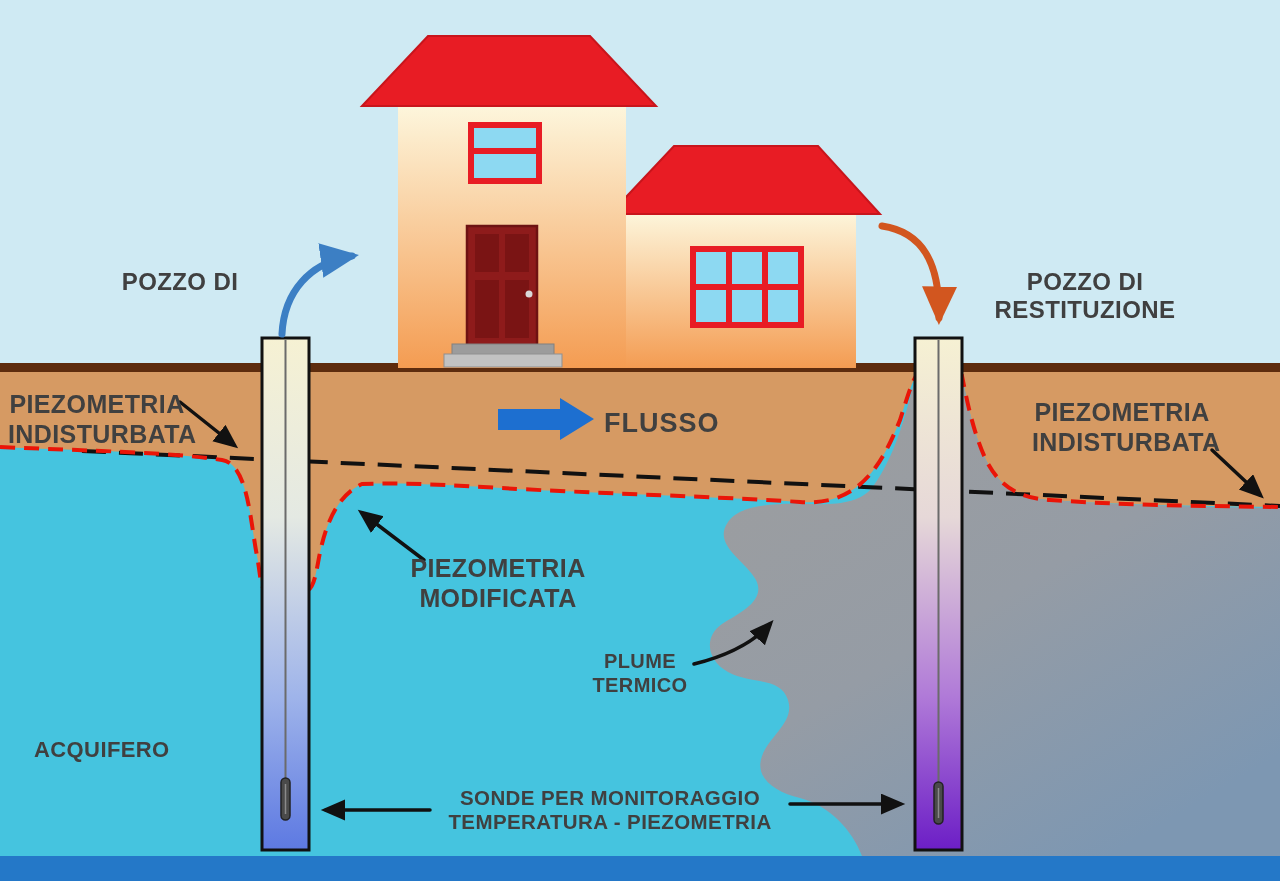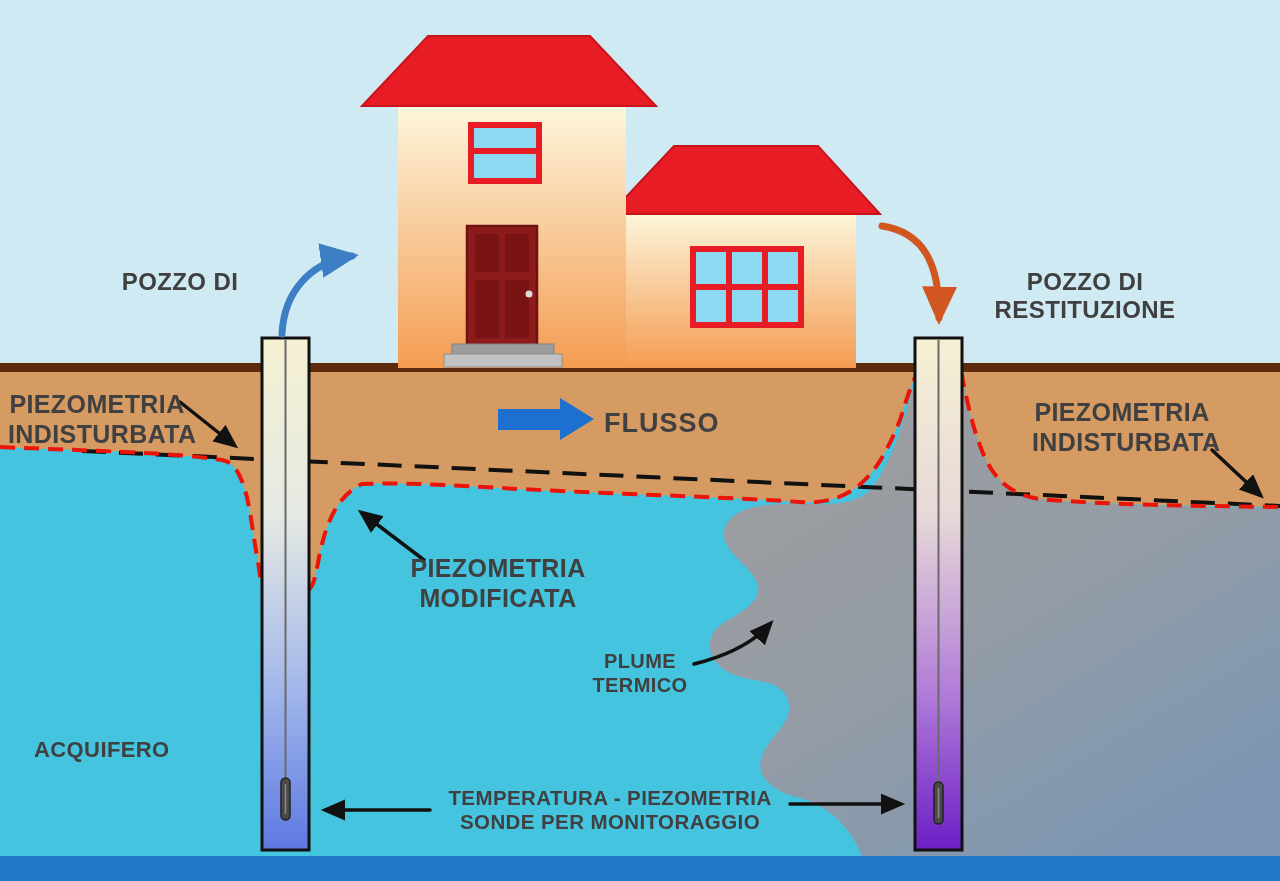--- a/index.html
+++ b/index.html
@@ -218,17 +218,17 @@
   <div class="label" style="left:585px;top:650px;width:110px;font-size:20px;">
     <span>PLUME</span>
     <span>TERMICO</span>
   </div>
 
   <div class="label" style="left:34px;top:702px;font-size:22px;text-align:left;margin-top:35px;">ACQUIFERO</div>
 
   <div class="label lbl-flusso" style="left:604px;top:408px;text-align:left;">FLUSSO</div>
 
   <div class="label" style="left:424px;top:786px;width:372px;font-size:20.5px;">
+    <span>SONDE PER MONITORAGGIO</span>
     <span>TEMPERATURA - PIEZOMETRIA</span>
-    <span>SONDE PER MONITORAGGIO</span>
   </div>
 
 </div>
 
 </body></html>

